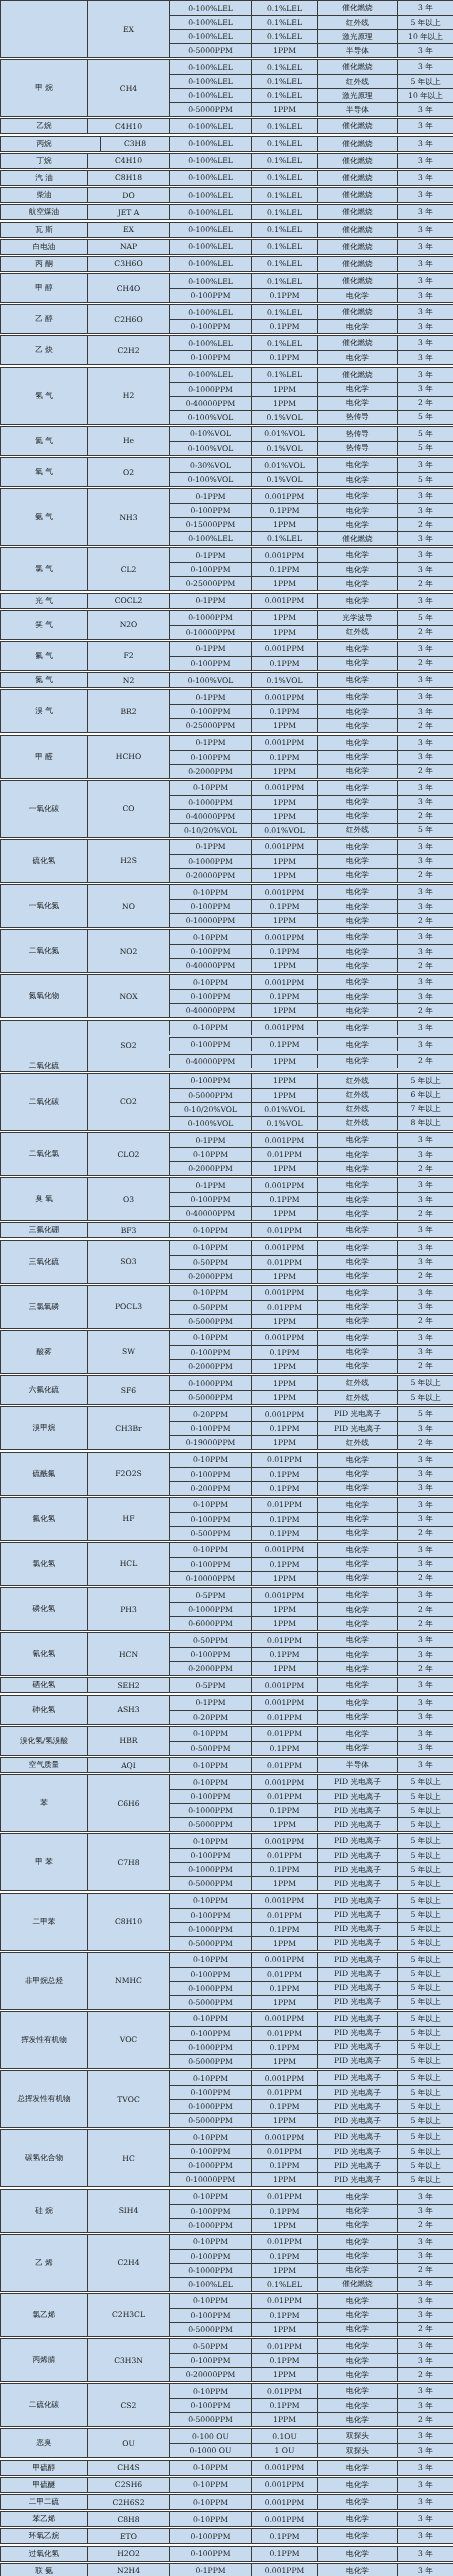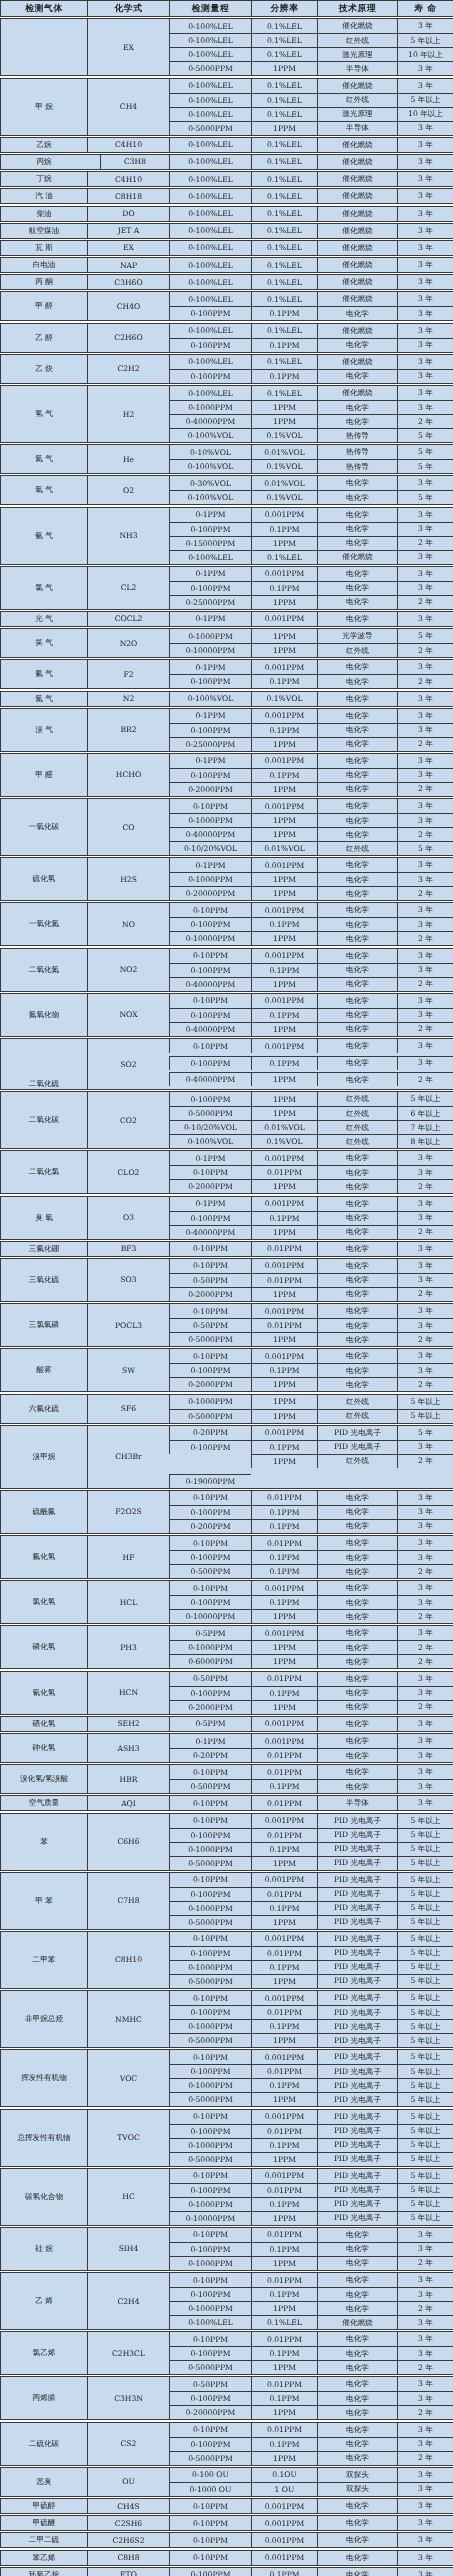--- a/index.html
+++ b/index.html
@@ -29,28 +29,20 @@
   .hdr .cell{
     height:15.2px;font-weight:bold;font-size:8.8px;
     font-family:"DejaVu Sans","Liberation Sans",sans-serif;
     letter-spacing:0.6px;
   }
 </style>
 </head>
 <body>
 
 <div class="wrap">
-  <div class="hdr">
-    <div class="cell c1">检测气体</div>
-    <div class="cell">化学式</div>
-    <div class="cell">检测量程</div>
-    <div class="cell">分辨率</div>
-    <div class="cell">技术原理</div>
-    <div class="cell">寿 命</div>
-  </div>
   <div id="table-body">
       <div class="group">
         <div class="cell span" style="grid-area: 1 / 2 / span 4;">EX</div>
         <div class="cell" style="grid-area: 1 / 3;">0-100%LEL</div>
         <div class="cell" style="grid-area: 1 / 4;">0.1%LEL</div>
         <div class="cell" style="grid-area: 1 / 5;">催化燃烧</div>
         <div class="cell" style="grid-area: 1 / 6;">3 年</div>
         <div class="cell ht" style="grid-area: 2 / 3;">0-100%LEL</div>
         <div class="cell ht" style="grid-area: 2 / 4;">0.1%LEL</div>
         <div class="cell ht" style="grid-area: 2 / 5;">红外线</div>
@@ -568,21 +560,21 @@
         <div class="cell span c1" style="grid-area: 1 / 1 / span 3;">溴甲烷</div>
         <div class="cell span" style="grid-area: 1 / 2 / span 3;">CH3Br</div>
         <div class="cell" style="grid-area: 1 / 3;">0-20PPM</div>
         <div class="cell" style="grid-area: 1 / 4;">0.001PPM</div>
         <div class="cell" style="grid-area: 1 / 5;">PID 光电离子</div>
         <div class="cell" style="grid-area: 1 / 6;">5 年</div>
         <div class="cell ht" style="grid-area: 2 / 3;">0-100PPM</div>
         <div class="cell ht" style="grid-area: 2 / 4;">0.1PPM</div>
         <div class="cell ht" style="grid-area: 2 / 5;">PID 光电离子</div>
         <div class="cell ht" style="grid-area: 2 / 6;">3 年</div>
-        <div class="cell ht" style="grid-area: 3 / 3; margin-top: 20px;">0-19000PPM</div>
+        <div class="cell ht" style="grid-area: 3 / 3;">0-19000PPM</div>
         <div class="cell ht" style="grid-area: 3 / 4;">1PPM</div>
         <div class="cell ht" style="grid-area: 3 / 5;">红外线</div>
         <div class="cell ht" style="grid-area: 3 / 6;">2 年</div>
       </div>
       <div class="group">
         <div class="cell span c1" style="grid-area: 1 / 1 / span 3; font-family: Liberation Serif, serif;">硫酰氟</div>
         <div class="cell span" style="grid-area: 1 / 2 / span 3;">F2O2S</div>
         <div class="cell" style="grid-area: 1 / 3;">0-10PPM</div>
         <div class="cell" style="grid-area: 1 / 4;">0.01PPM</div>
         <div class="cell" style="grid-area: 1 / 5;">电化学</div>

